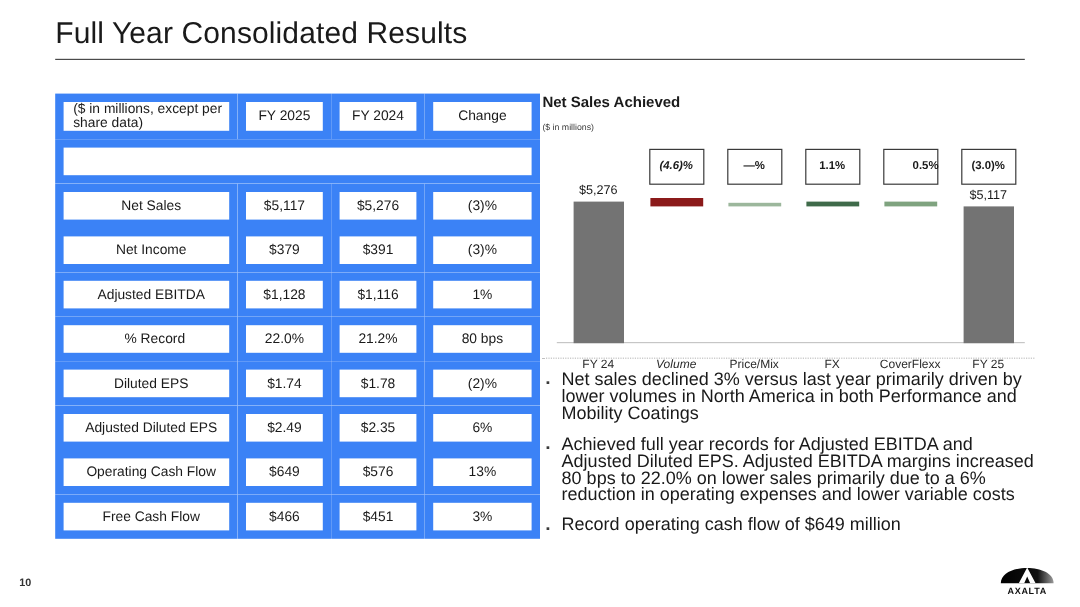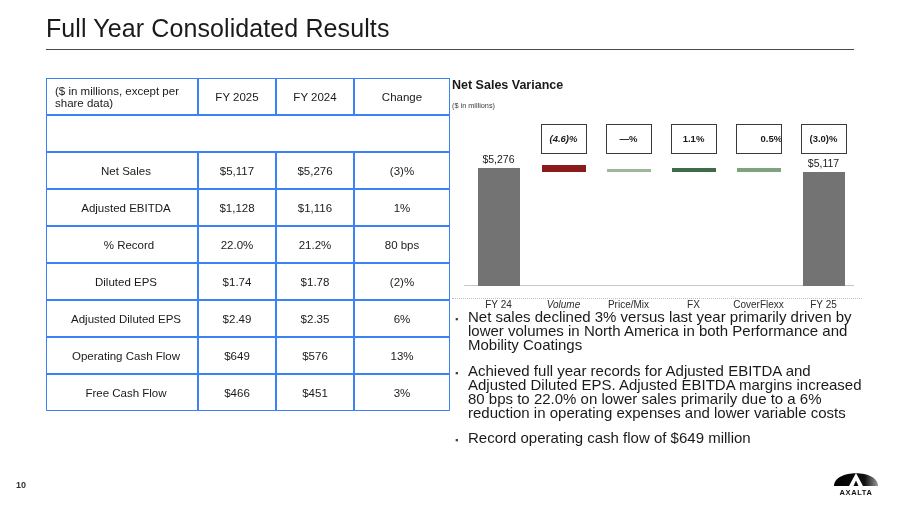--- a/index.html
+++ b/index.html
@@ -38,21 +38,21 @@
   }
   table.fin {
     width: 384px;
     border-collapse: separate;
     border-spacing: 0;
     table-layout: fixed;
   }
   table.fin th, table.fin td {
     font-size: 11.5px;
     color: #1a1a1a;
-    border: 1px solid #3b82f6;
+    border: 7px solid #3b82f6;
     height: 37px;
     vertical-align: middle;
     background: #ffffff;
   }
   .hdr-row th { height: 34px; font-weight: 400; }
   .hdr-label {
     text-align: left;
     padding-left: 8px;
     font-size: 7.3px;
     color: #3a3a3a;
@@ -154,20 +154,26 @@
           <td colspan="4"></td>
         </tr>
 
       <tr>
         <td class="cell-label">Net Sales</td>
         <td class="cell-num">$5,117</td>
         <td class="cell-num">$5,276</td>
         <td class="cell-num">(3)%</td>
       </tr>
       <tr>
+        <td class="cell-label">Net Income</td>
+        <td class="cell-num">$379</td>
+        <td class="cell-num">$391</td>
+        <td class="cell-num">(3)%</td>
+      </tr>
+      <tr>
         <td class="cell-label">Adjusted EBITDA</td>
         <td class="cell-num">$1,128</td>
         <td class="cell-num">$1,116</td>
         <td class="cell-num">1%</td>
       </tr>
       <tr>
         <td class="cell-label indent">% Record</td>
         <td class="cell-num">22.0%</td>
         <td class="cell-num">21.2%</td>
         <td class="cell-num">80 bps</td>
@@ -194,21 +200,21 @@
         <td class="cell-label">Free Cash Flow</td>
         <td class="cell-num">$466</td>
         <td class="cell-num">$451</td>
         <td class="cell-num">3%</td>
       </tr>
     </tbody>
   </table>
 </div>
 
 <div class="right-panel">
-  <div class="section-heading">Net Sales Variance</div>
+  <div class="section-heading">Net Sales Achieved</div>
   <div class="sub-note">($ in millions)</div>
 
   <div class="chart" id="waterfall-chart">
     <div class="chart-baseline"></div>
   <div class="col" style="left: 15.5px; height: 198px;">
         <div class="bar" style="background: rgb(115, 115, 115); width: 42px; height: 118px; bottom: 26px;"></div>
         <div class="endlabel" style="bottom: 147px;">$5,276</div>
         <div class="cat-label">FY 24</div>
       </div>
       <div class="col" style="left: 80.5px; height: 198px; font-style: italic;">

